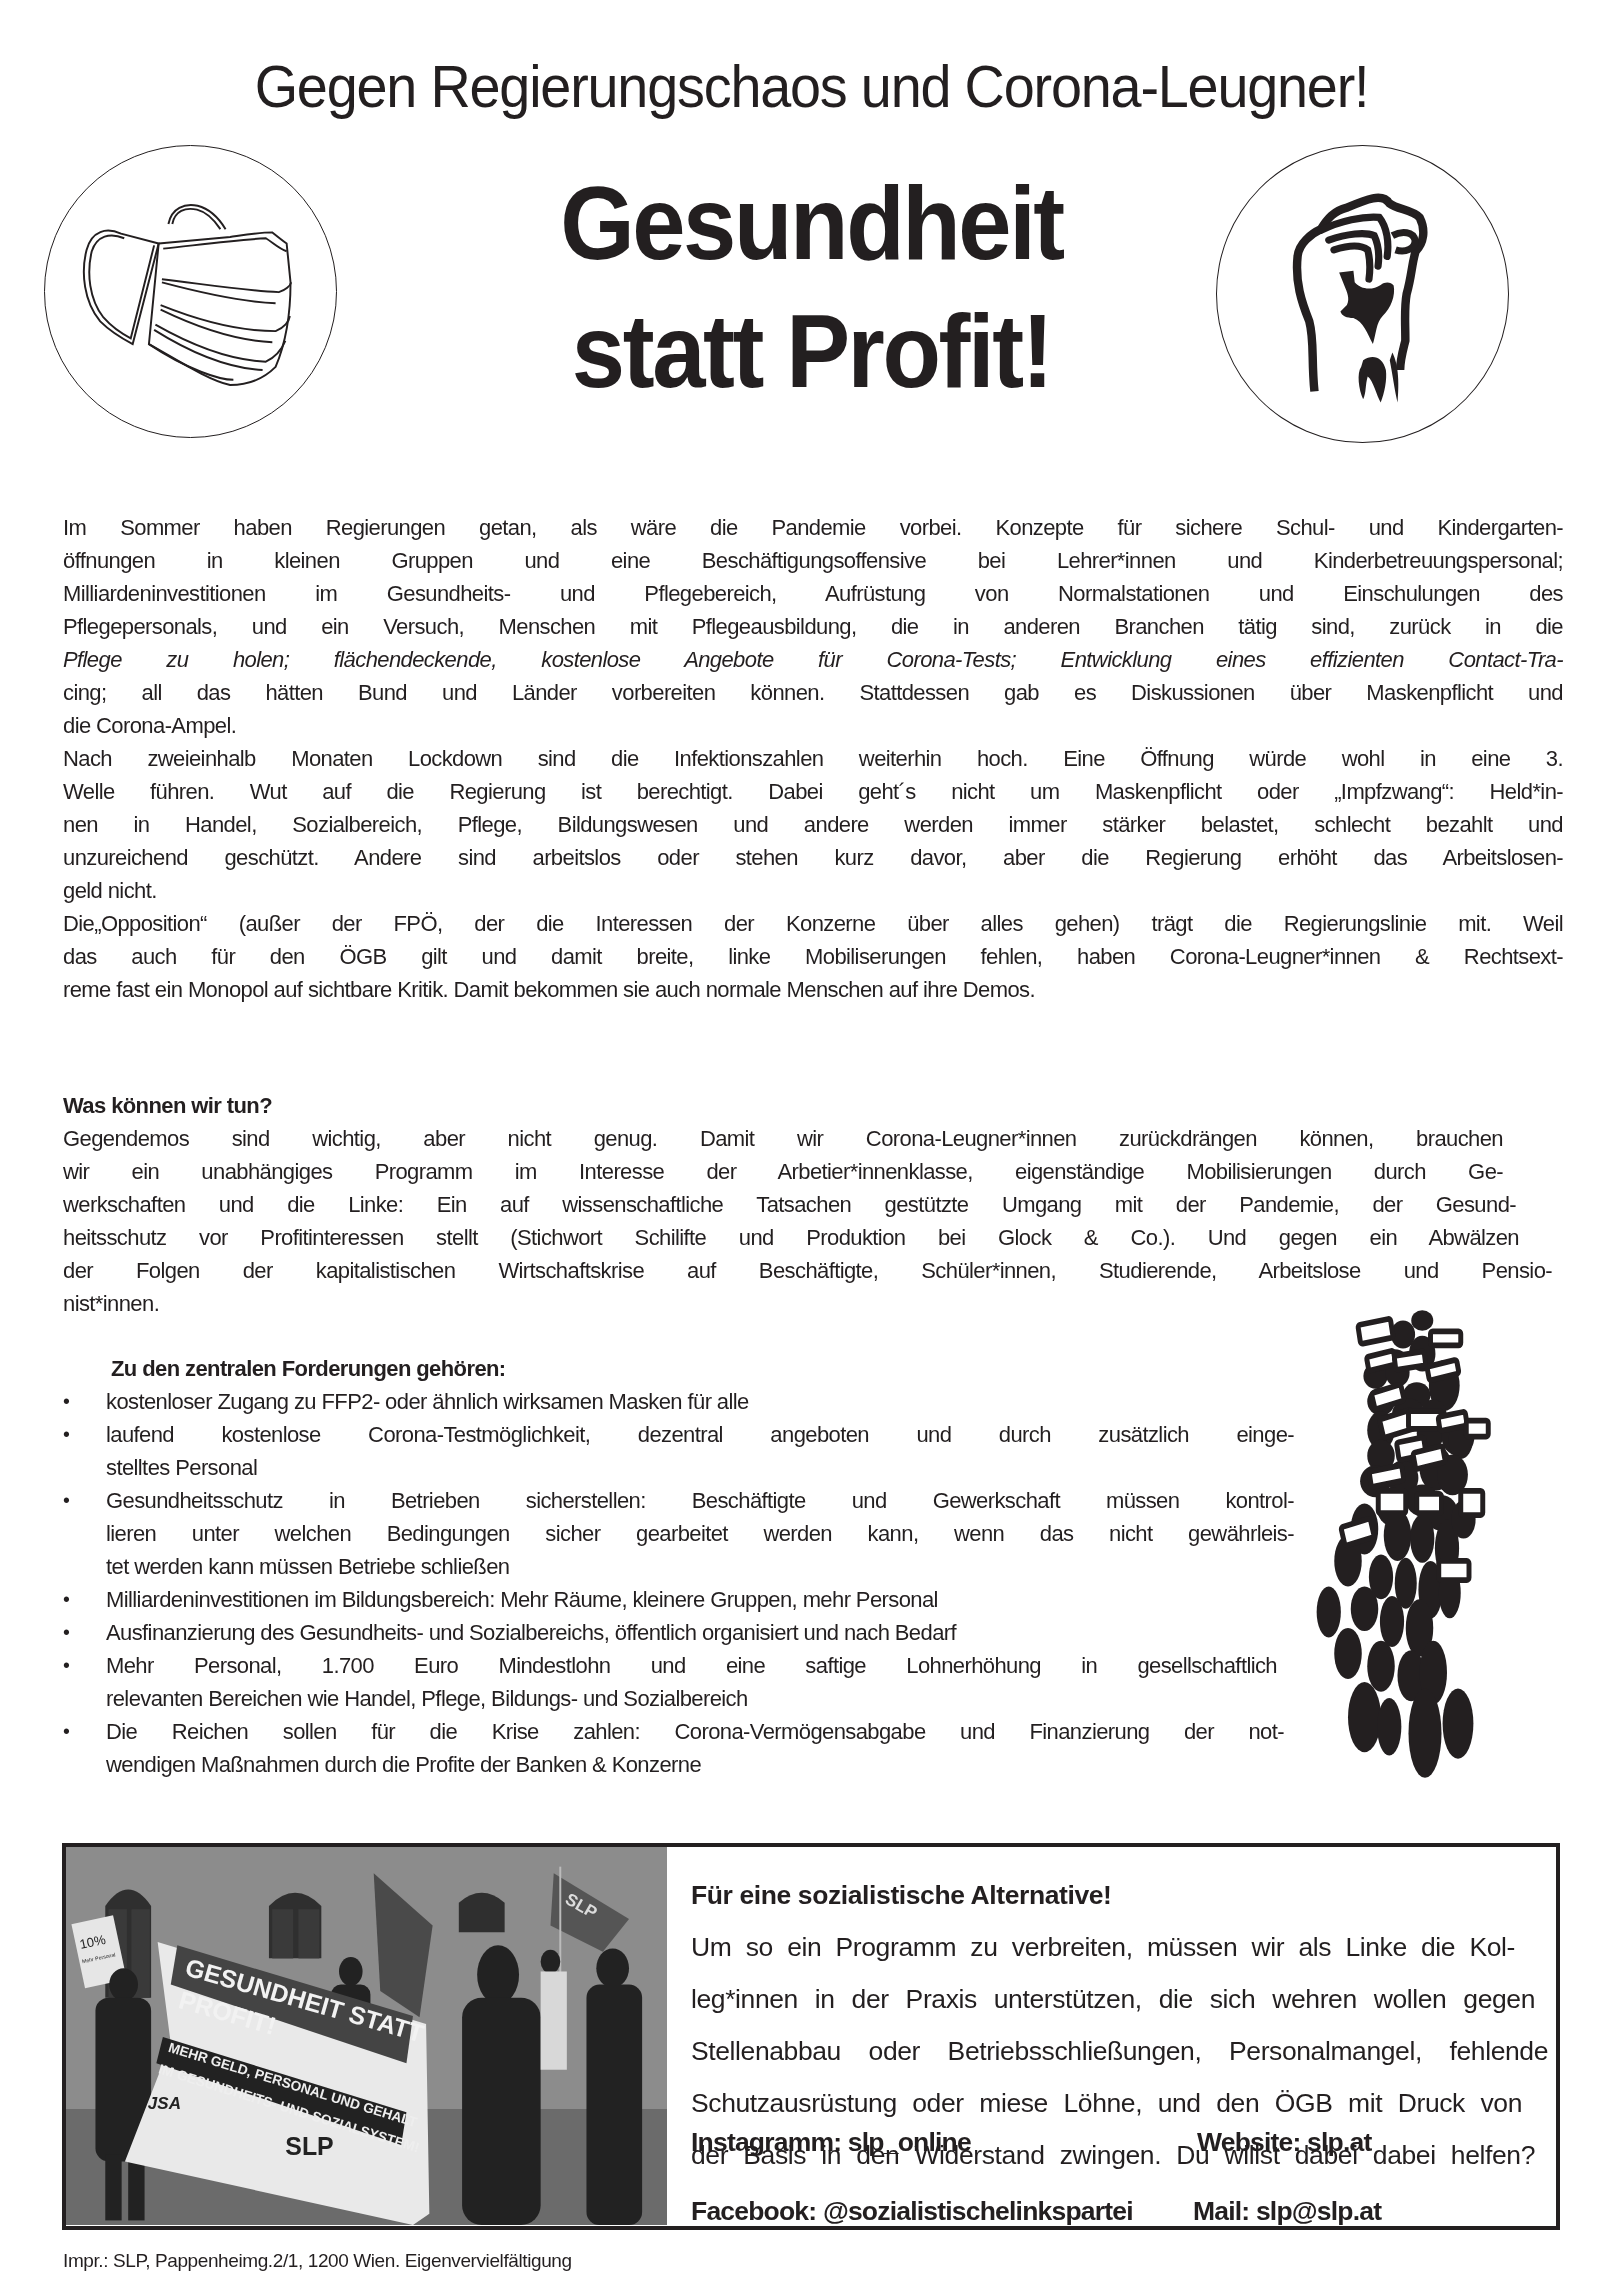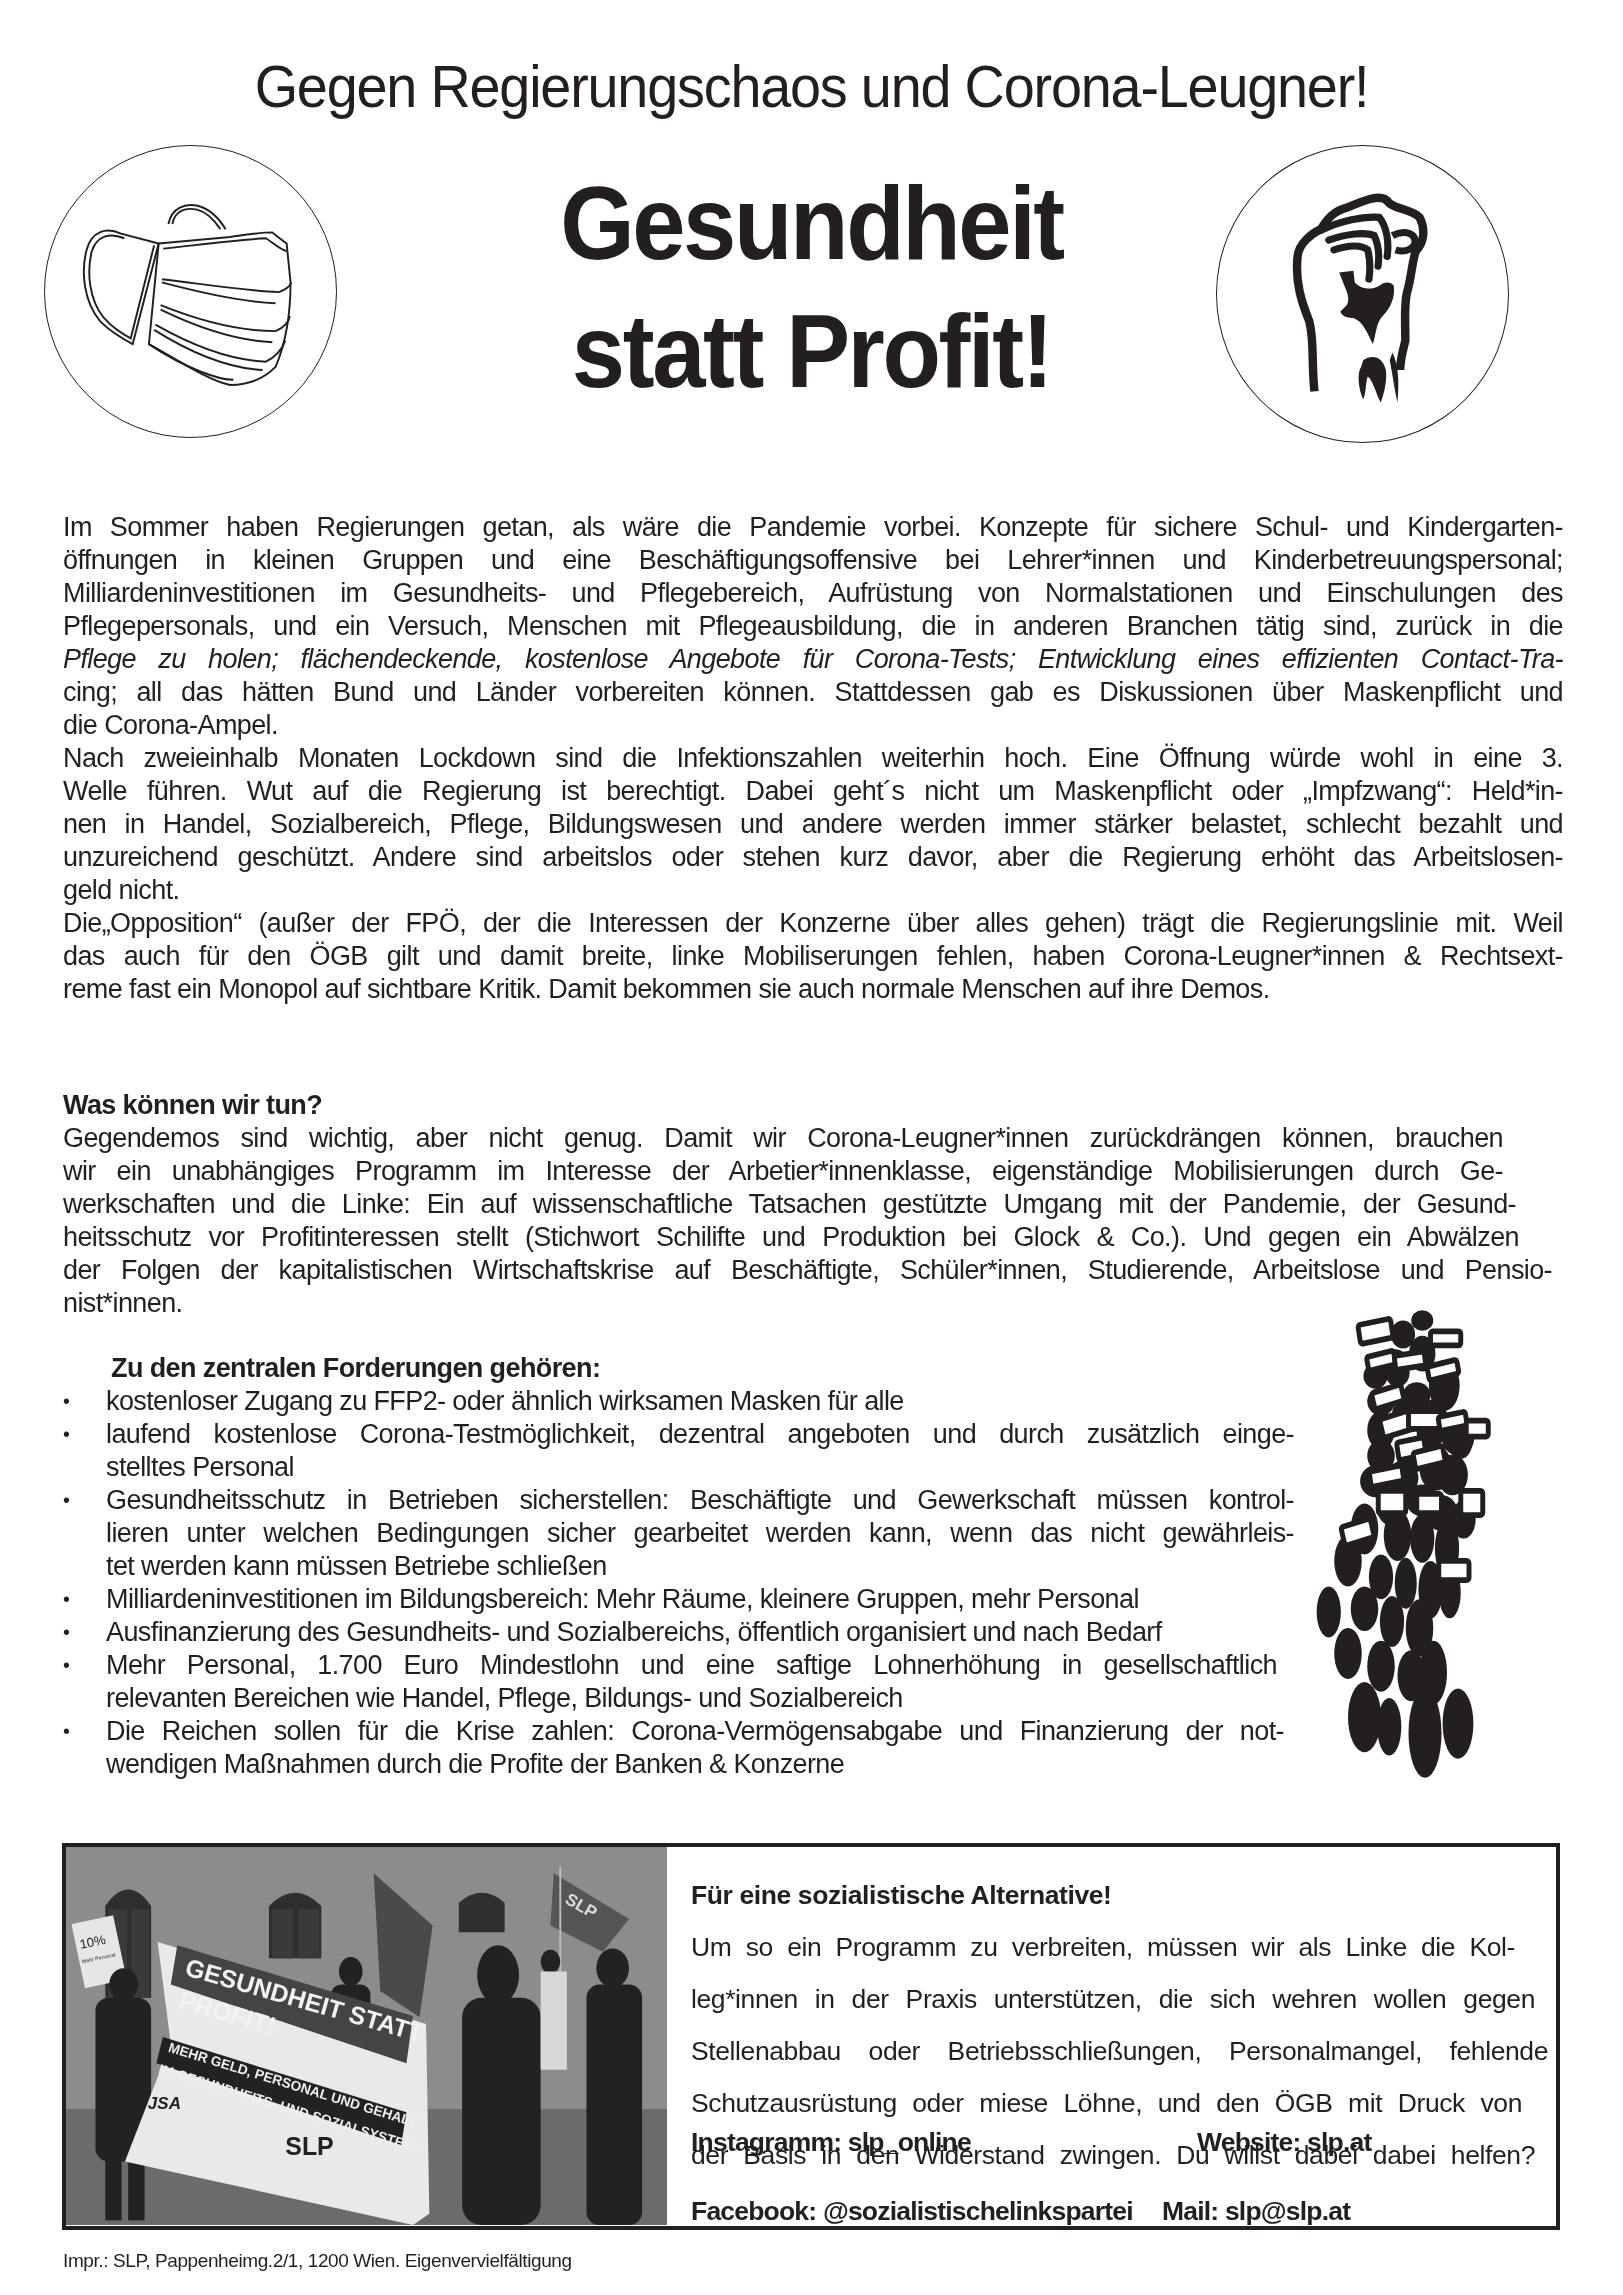--- a/index.html
+++ b/index.html
@@ -14,21 +14,21 @@
               font-size: 103px; line-height: 128px; letter-spacing: -2.6px; transform: scaleX(0.93); }
   #headline div { white-space: nowrap; }
 
   .circle { border: 1.3px solid #231f20; border-radius: 50%; box-sizing: border-box; }
   #mask-circle { left: 44px; top: 145px; width: 293px; height: 293px; }
   #fist-circle { left: 1216px; top: 145px; width: 293px; height: 298px; }
   .circle svg { position: absolute; left: 0; top: 0; width: 100%; height: 100%; }
 
   
   .col { left: 63px; width: 1500px; }
-  .line { font-size: 27px; line-height: 33px; height: 33px; white-space: nowrap;
+  .line { font-size: 22px; line-height: 33px; height: 33px; white-space: nowrap;
           text-align: justify; text-align-last: justify; letter-spacing: -0.6px; }
   .line.last { text-align-last: left; }
   .bold { font-weight: bold; }
   .bullet-row { display: flex; }
   .bullet { width: 43px; flex: none; font-size: 19.6px; line-height: 33px; }
   .bullet-text { flex: none; }
 
   #demands-block { left: 63px; top: 1352px; width: 1230px; }
   #demands-block .bullet-text { width: 1188px; }
   #demands-block .bullet-text .line { width: 1188px; }
@@ -316,17 +316,17 @@
     <div class="line" style="width: 824px; display: block;">Um so ein Programm zu verbreiten, müssen wir als Linke die Kol-</div>
     <div class="line" style="width: 844px; display: block;">leg*innen in der Praxis unterstützen, die sich wehren wollen gegen</div>
     <div class="line" style="width: 857px; display: block;">Stellenabbau oder Betriebsschließungen, Personalmangel, fehlende</div>
     <div class="line" style="width: 831px; display: block;">Schutzausrüstung oder miese Löhne, und den ÖGB mit Druck von</div>
     <div class="line" style="width: 844px; display: block;">der Basis in den Widerstand zwingen. Du willst dabei dabei helfen?</div>
   </div>
 
   <div class="abs contact" style="left:625px; top:280px;">Instagramm: slp_online</div>
   <div class="abs contact" style="left:1131px; top:280px;">Website: slp.at</div>
   <div class="abs contact" style="left:625px; top:349px;">Facebook: @sozialistischelinkspartei</div>
-  <div class="abs contact" style="left:1096px; top:349px;">Mail: slp@slp.at</div>
+  <div class="abs contact" style="left:1127px; top:349px;">Mail: slp@slp.at</div>
 </div>
 
 <div id="imprint" class="abs">Impr.: SLP, Pappenheimg.2/1, 1200 Wien. Eigenvervielfältigung</div>
 
 
 </body></html>

